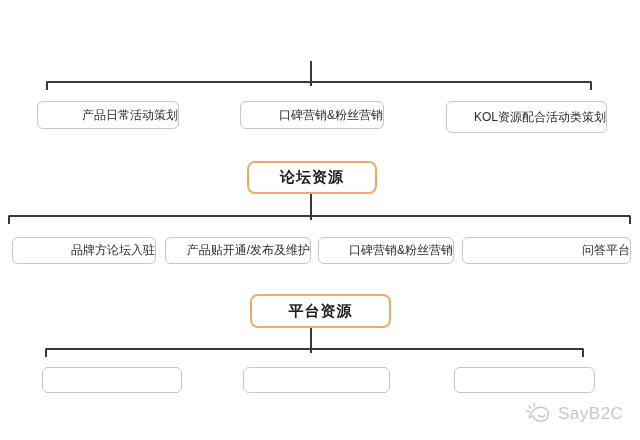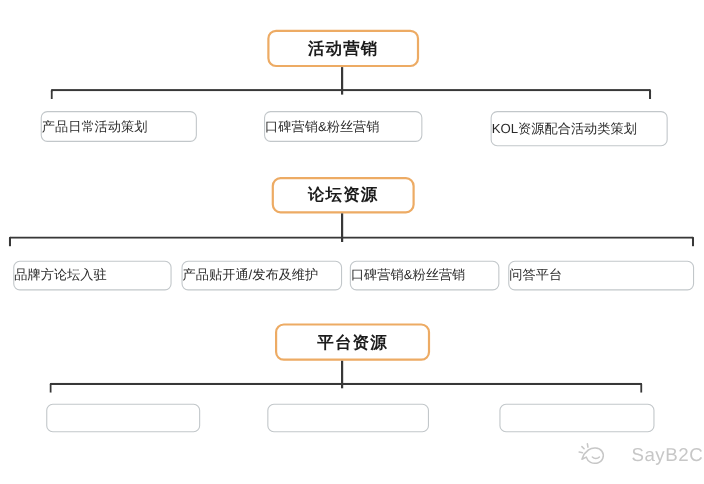--- a/index.html
+++ b/index.html
@@ -13,53 +13,50 @@
     border-radius:8px;background:#ffffff;
     display:flex;align-items:center;justify-content:center;
   }
   .parent-box span{
     font-size:15px;font-weight:bold;color:#1c1c1c;letter-spacing:1px;white-space:nowrap;
   }
   .child-box{
     position:absolute;box-sizing:border-box;
     border:1.5px solid var(--child-border,#C2C7CA);
     border-radius:6px;background:#ffffff;
-    display:flex;align-items:center;justify-content:flex-start;
+    display:flex;align-items:center;justify-content:flex-end;
   }
   .child-box span{
     font-size:12px;color:#2b2b2b;white-space:nowrap;
   }
   .stem{
     position:absolute;width:2px;background:var(--connector,#383838);
   }
   .bracket{
     position:absolute;box-sizing:border-box;height:9px;
     border-top:2px solid var(--connector,#383838);
     border-left:2px solid var(--connector,#383838);
     border-right:2px solid var(--connector,#383838);
     border-radius:2px 2px 0 0;
   }
   .watermark{
     position:absolute;left:524px;top:401px;
-    display:flex;align-items:center;gap:20px;
+    display:flex;align-items:center;gap:4px;
     color:var(--watermark,#C7C7C7);
   }
   .watermark .wm-text{
     font-size:17px;letter-spacing:0.5px;color:var(--watermark,#C7C7C7);
   }
   .watermark svg{display:block;}
 </style>
 </head>
 <body>
 
 <div class="canvas">
 
-  <div class="parent-box" style="left:243px;top:27px;width:138px;height:34px">
-    <span>活动营销</span>
-  </div>
   <div class="stem" style="left:310px;top:61px;height:25px"></div>
   <div class="bracket" style="left:46px;top:81px;width:546px"></div>
 
   <div class="child-box" style="left:37px;top:101px;width:142px;height:28px">
     <span>产品日常活动策划</span>
   </div>
   <div class="child-box" style="left:240px;top:101px;width:144px;height:28px">
     <span>口碑营销&amp;粉丝营销</span>
   </div>
   <div class="child-box" style="left:446px;top:101px;width:161px;height:32px">

